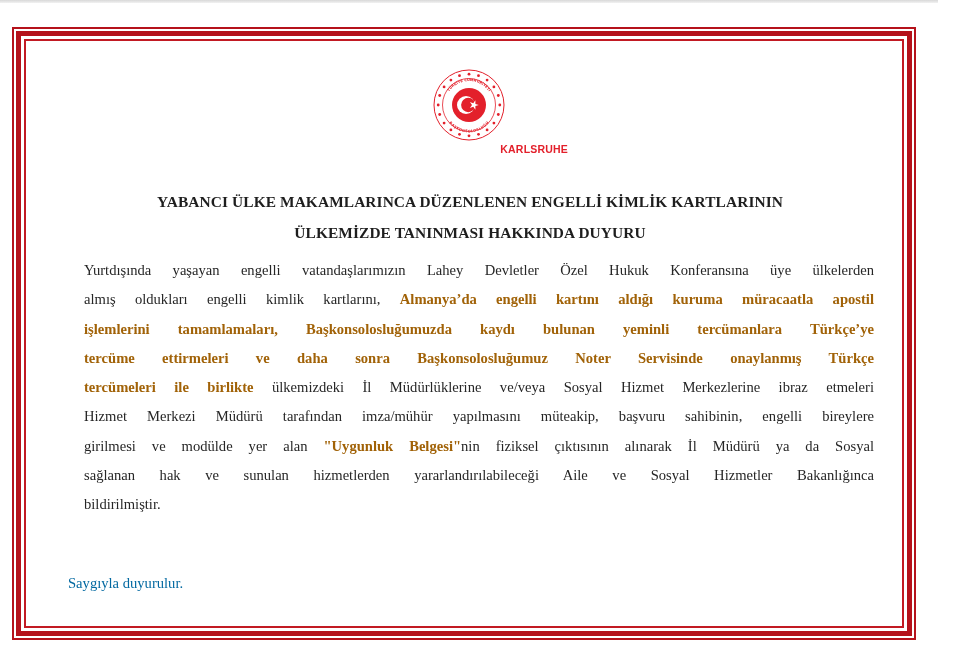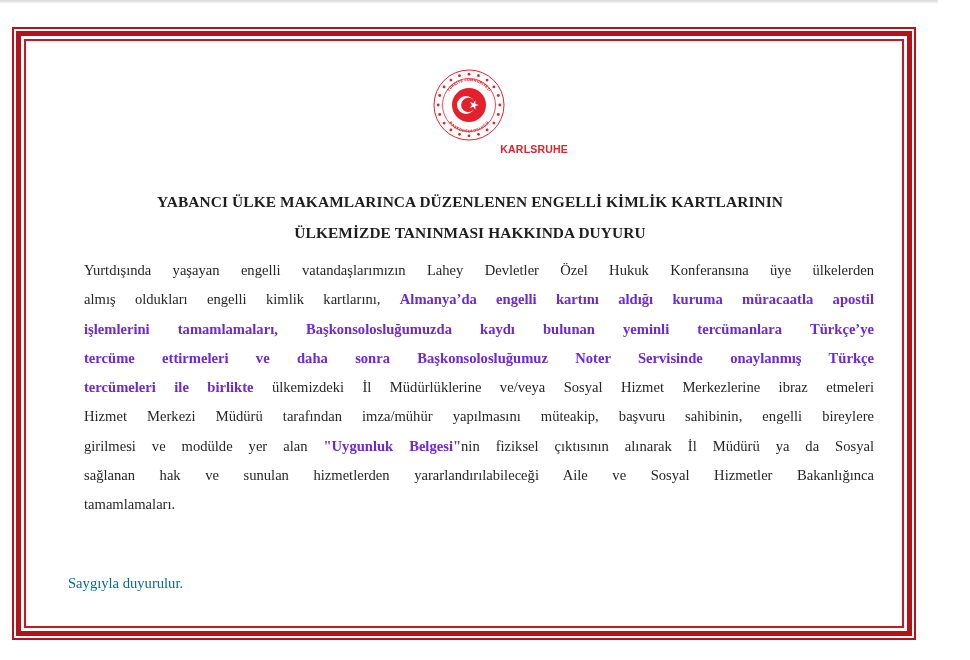--- a/index.html
+++ b/index.html
@@ -93,21 +93,21 @@
     margin-left: 16px;
   }
   .line {
     display: block;
     text-align: justify;
     text-align-last: justify;
     white-space: nowrap;
     height: 29.3px;
   }
   .line.last { text-align-last: left; }
-  .line b { font-weight: bold; color: #6d28d9; }
+  .line b { font-weight: bold; color: #a16207; }
   .closing {
     position: absolute;
     left: 68px; top: 575px;
     font-size: 14.6px;
     color: #0369a1;
   }
 </style>
 </head>
 <body>
 
@@ -175,16 +175,16 @@
 
 <div class="body-text" id="body-text">
     <span class="line"><span>Yurtdışında yaşayan engelli vatandaşlarımızın Lahey Devletler Özel Hukuk Konferansına üye ülkelerden</span></span>
     <span class="line"><span>almış oldukları engelli kimlik kartlarını, </span><b>Almanya’da engelli kartını aldığı kuruma müracaatla apostil</b></span>
     <span class="line"><b>işlemlerini tamamlamaları, Başkonsolosluğumuzda kaydı bulunan yeminli tercümanlara Türkçe’ye</b></span>
     <span class="line"><b>tercüme ettirmeleri ve daha sonra Başkonsolosluğumuz Noter Servisinde onaylanmış Türkçe</b></span>
     <span class="line"><b>tercümeleri ile birlikte</b><span> ülkemizdeki İl Müdürlüklerine ve/veya Sosyal Hizmet Merkezlerine ibraz etmeleri</span></span>
     <span class="line"><span>Hizmet Merkezi Müdürü tarafından imza/mühür yapılmasını müteakip, başvuru sahibinin, engelli bireylere</span></span>
     <span class="line"><span>girilmesi ve modülde yer alan </span><b>"Uygunluk Belgesi"</b><span>nin fiziksel çıktısının alınarak İl Müdürü ya da Sosyal</span></span>
     <span class="line"><span>sağlanan hak ve sunulan hizmetlerden yararlandırılabileceği Aile ve Sosyal Hizmetler Bakanlığınca</span></span>
-    <span class="line last"><span>tamamlamaları.</span></span>
+    <span class="line last"><span>bildirilmiştir.</span></span>
   </div>
 
 <div class="closing">Saygıyla duyurulur.</div>
 
 </body></html>

